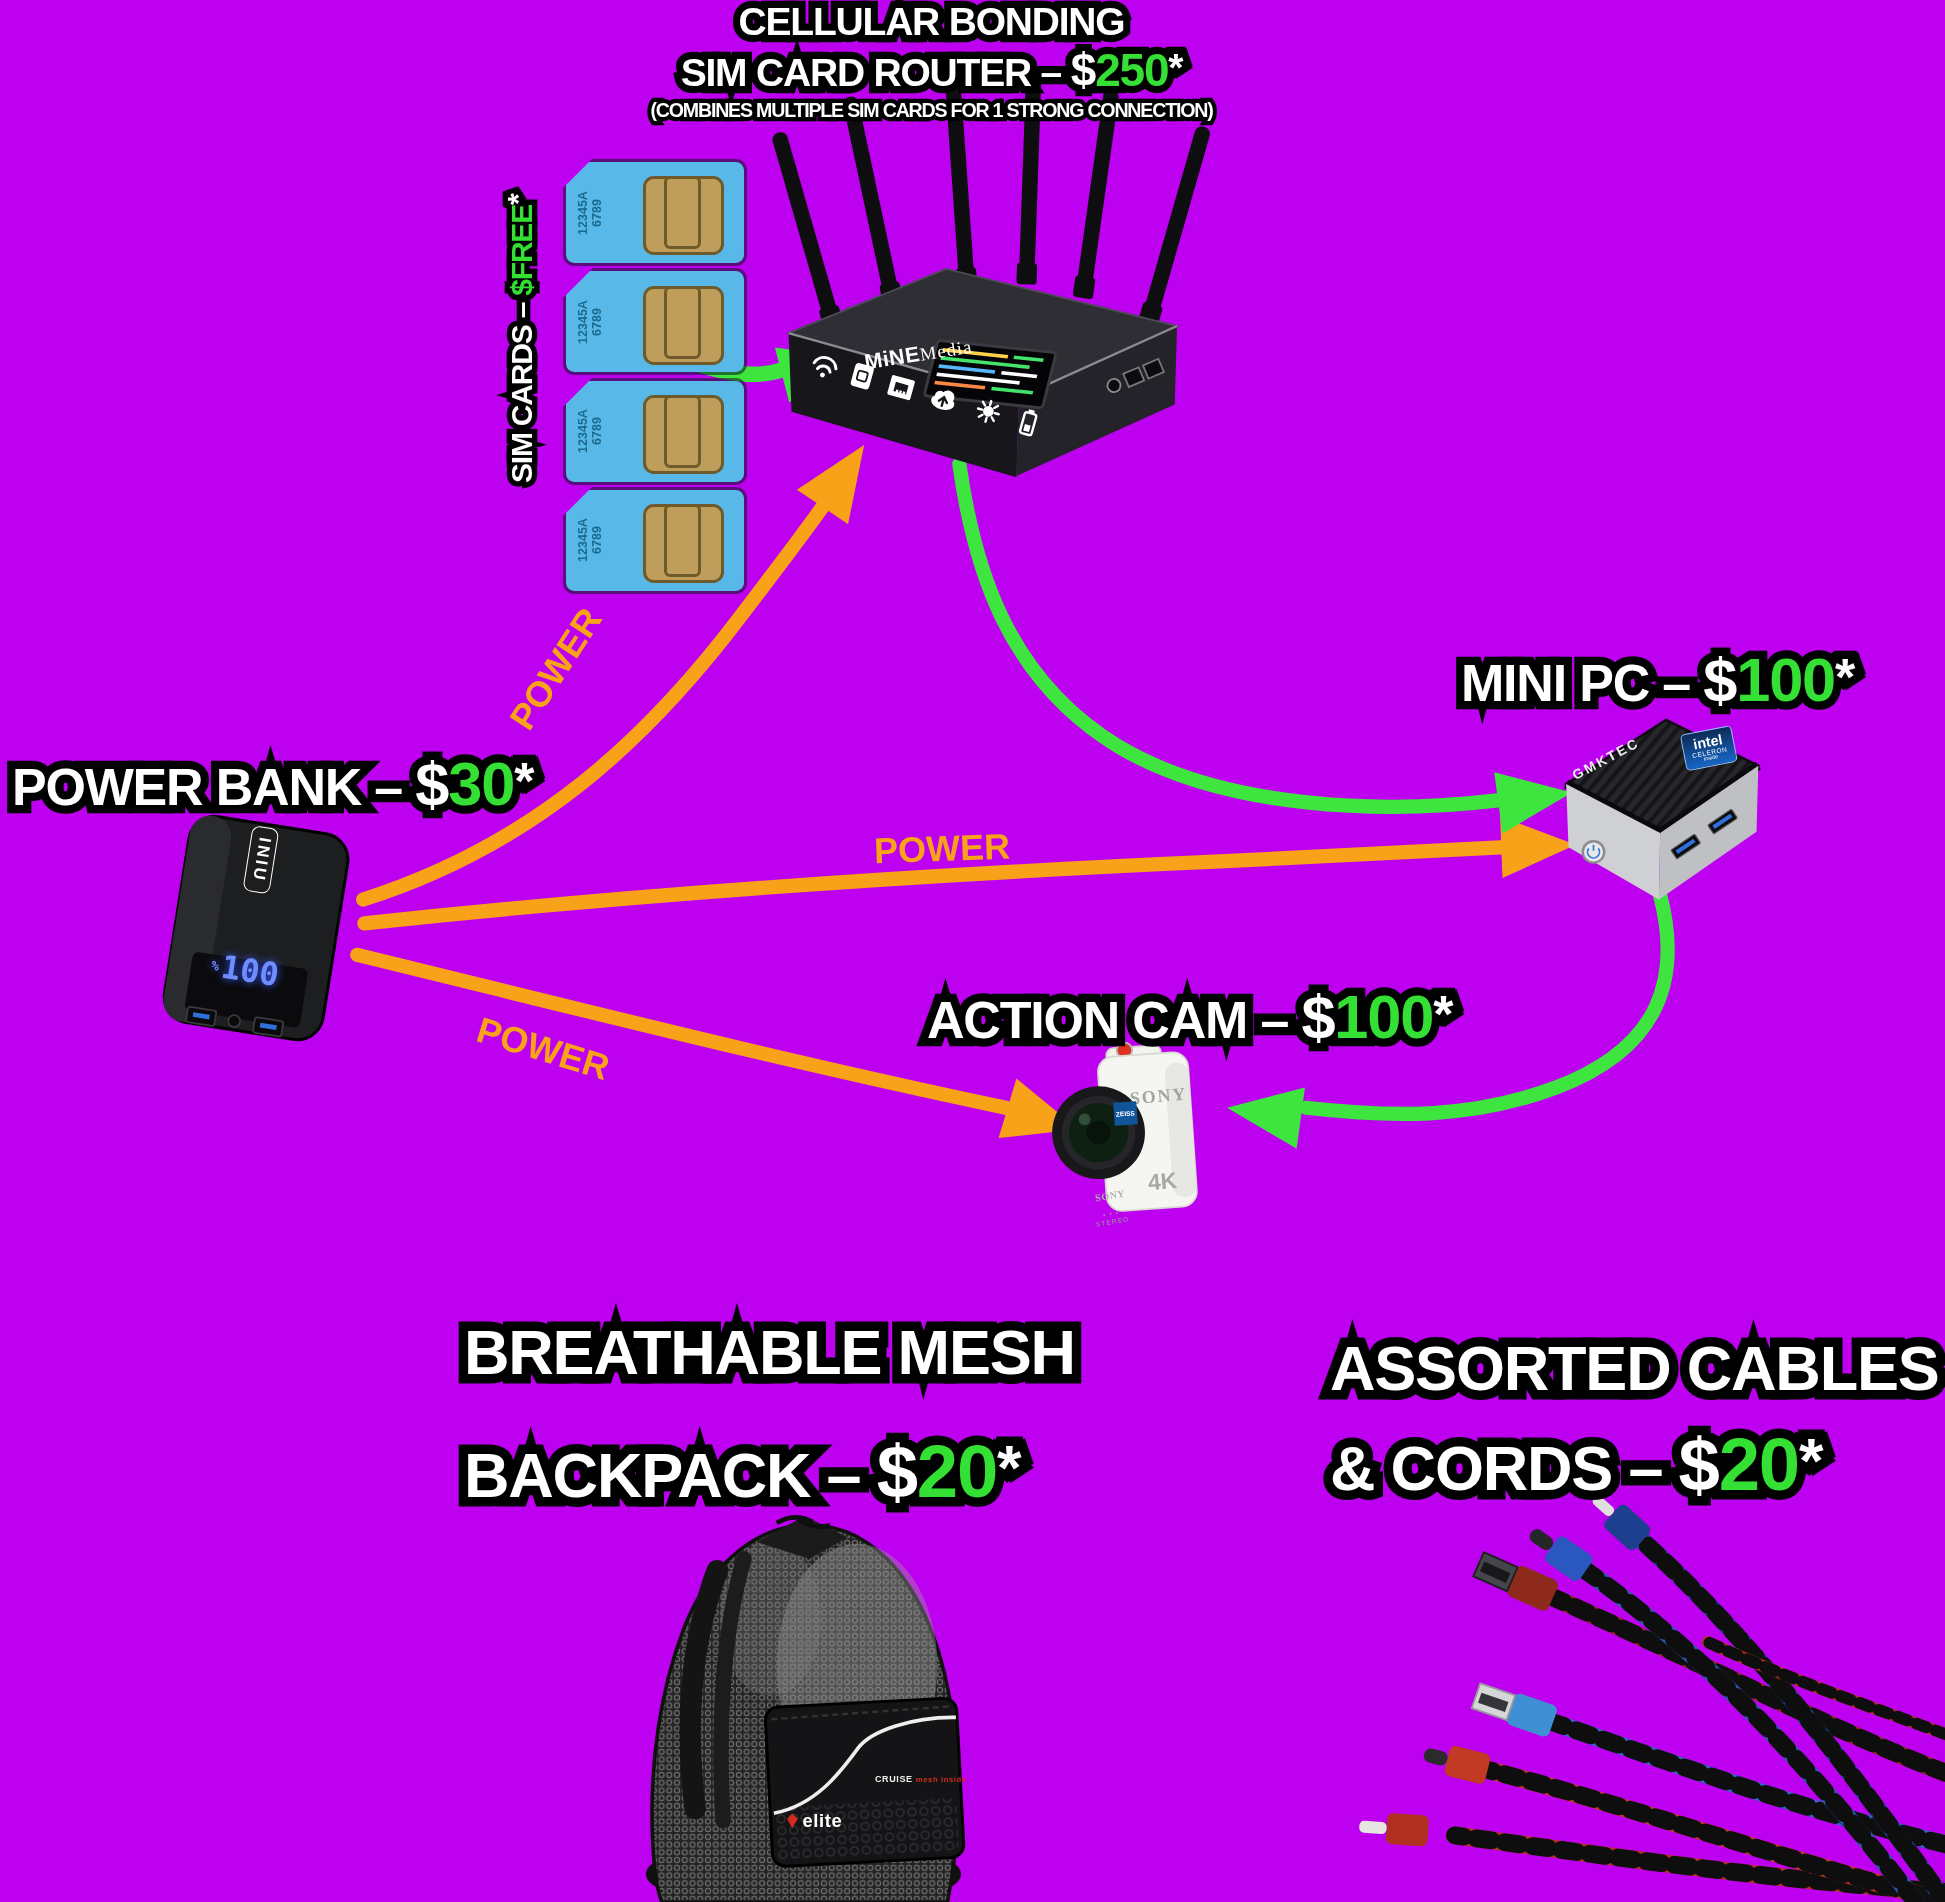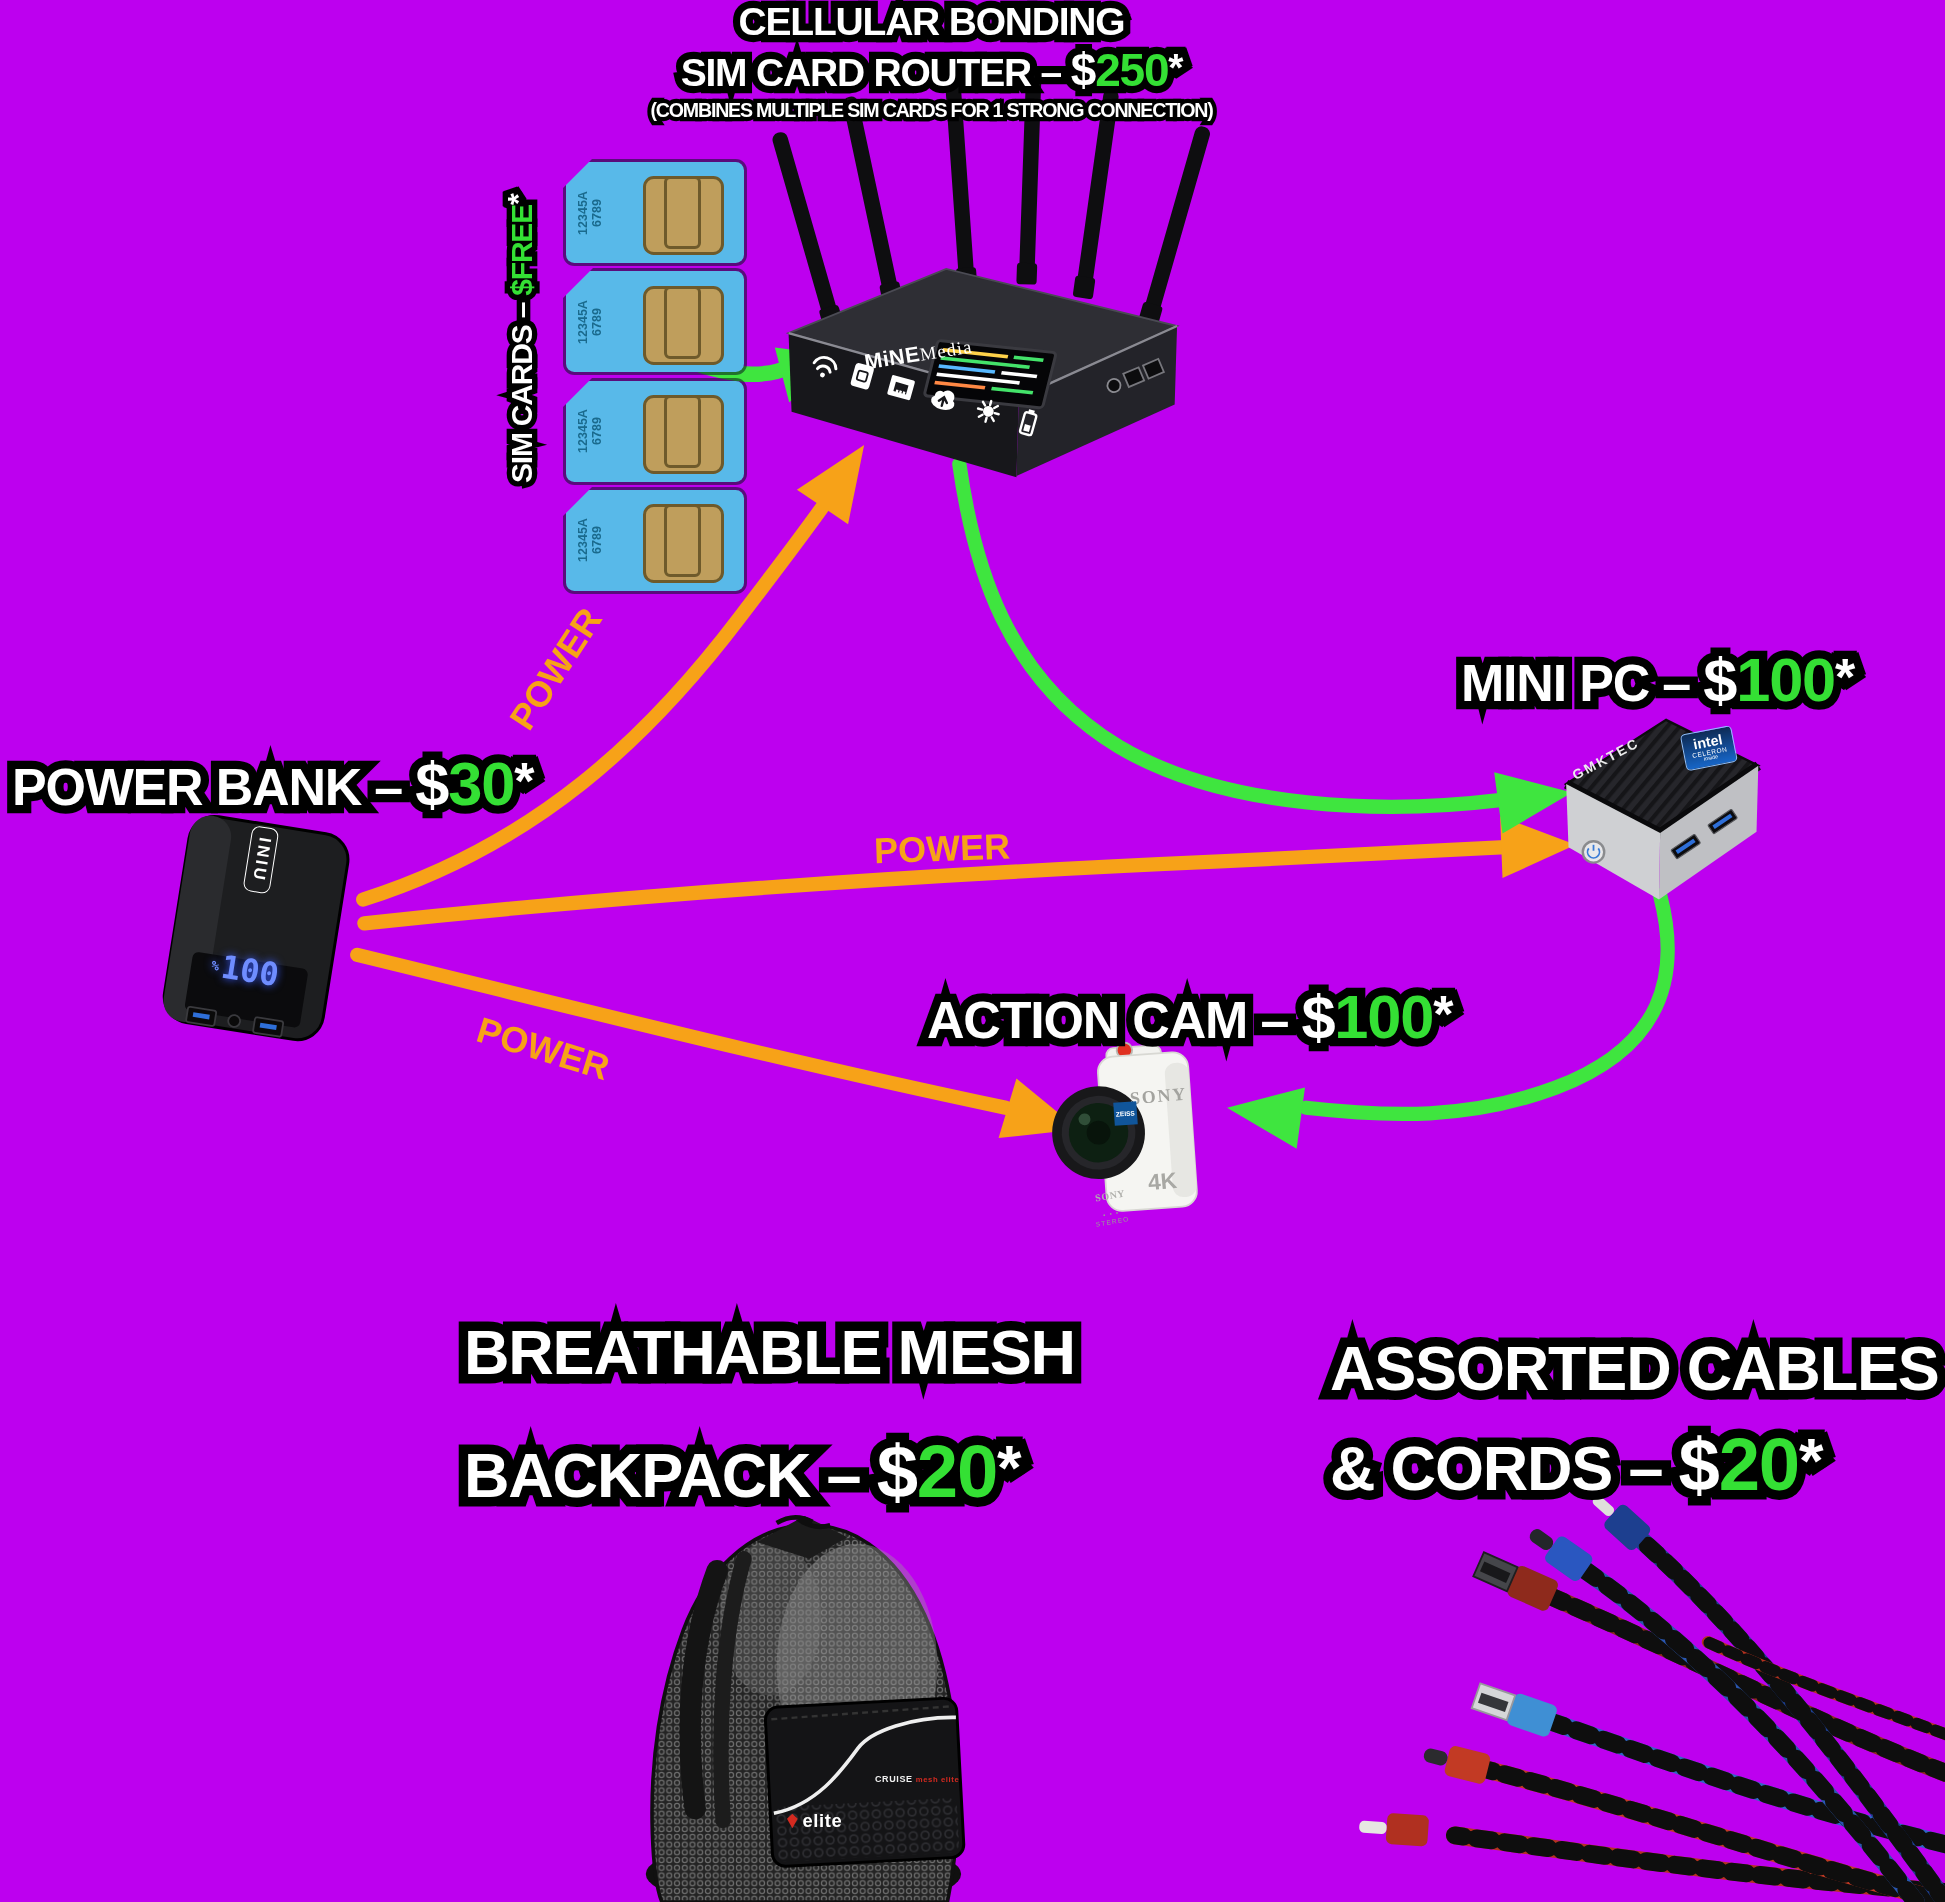--- a/index.html
+++ b/index.html
@@ -418,21 +418,21 @@
     <span class="seg w"><span class="ol-s">BREATHABLE MESH</span><span class="ol-f">BREATHABLE MESH</span></span>
   </div>
   <div class="txt t-mega" style="left:464px;top:1429px;">
     <span class="seg w"><span class="ol-s">BACKPACK – </span><span class="ol-f">BACKPACK – </span></span><span class="seg w px"><span class="ol-s">$</span><span class="ol-f">$</span></span><span class="seg g px"><span class="ol-s">20</span><span class="ol-f">20</span></span><span class="seg w px star"><span class="ol-s">*</span><span class="ol-f">*</span></span>
   </div>
   <div class="txt mares" style="left:787px;top:1810px;">
     <span class="logo"></span>
     <span>elite</span>
   </div>
   <div class="txt cruise" style="left:875px;top:1774px;">
-    <span>CRUISE</span> <span class="accent">mesh elite</span>
+    <span>CRUISE</span> <span class="accent">mesh inside</span>
   </div>
 
   <div class="txt t-mega" style="left:1330px;top:1332px;letter-spacing:-3px;">
     <span class="seg w"><span class="ol-s">ASSORTED CABLES</span><span class="ol-f">ASSORTED CABLES</span></span>
   </div>
   <div class="txt t-mega" style="left:1330px;top:1422px;letter-spacing:-3px;">
     <span class="seg w"><span class="ol-s">&amp; CORDS – </span><span class="ol-f">&amp; CORDS – </span></span><span class="seg w px"><span class="ol-s">$</span><span class="ol-f">$</span></span><span class="seg g px"><span class="ol-s">20</span><span class="ol-f">20</span></span><span class="seg w px star"><span class="ol-s">*</span><span class="ol-f">*</span></span>
   </div>
 
 </div>

